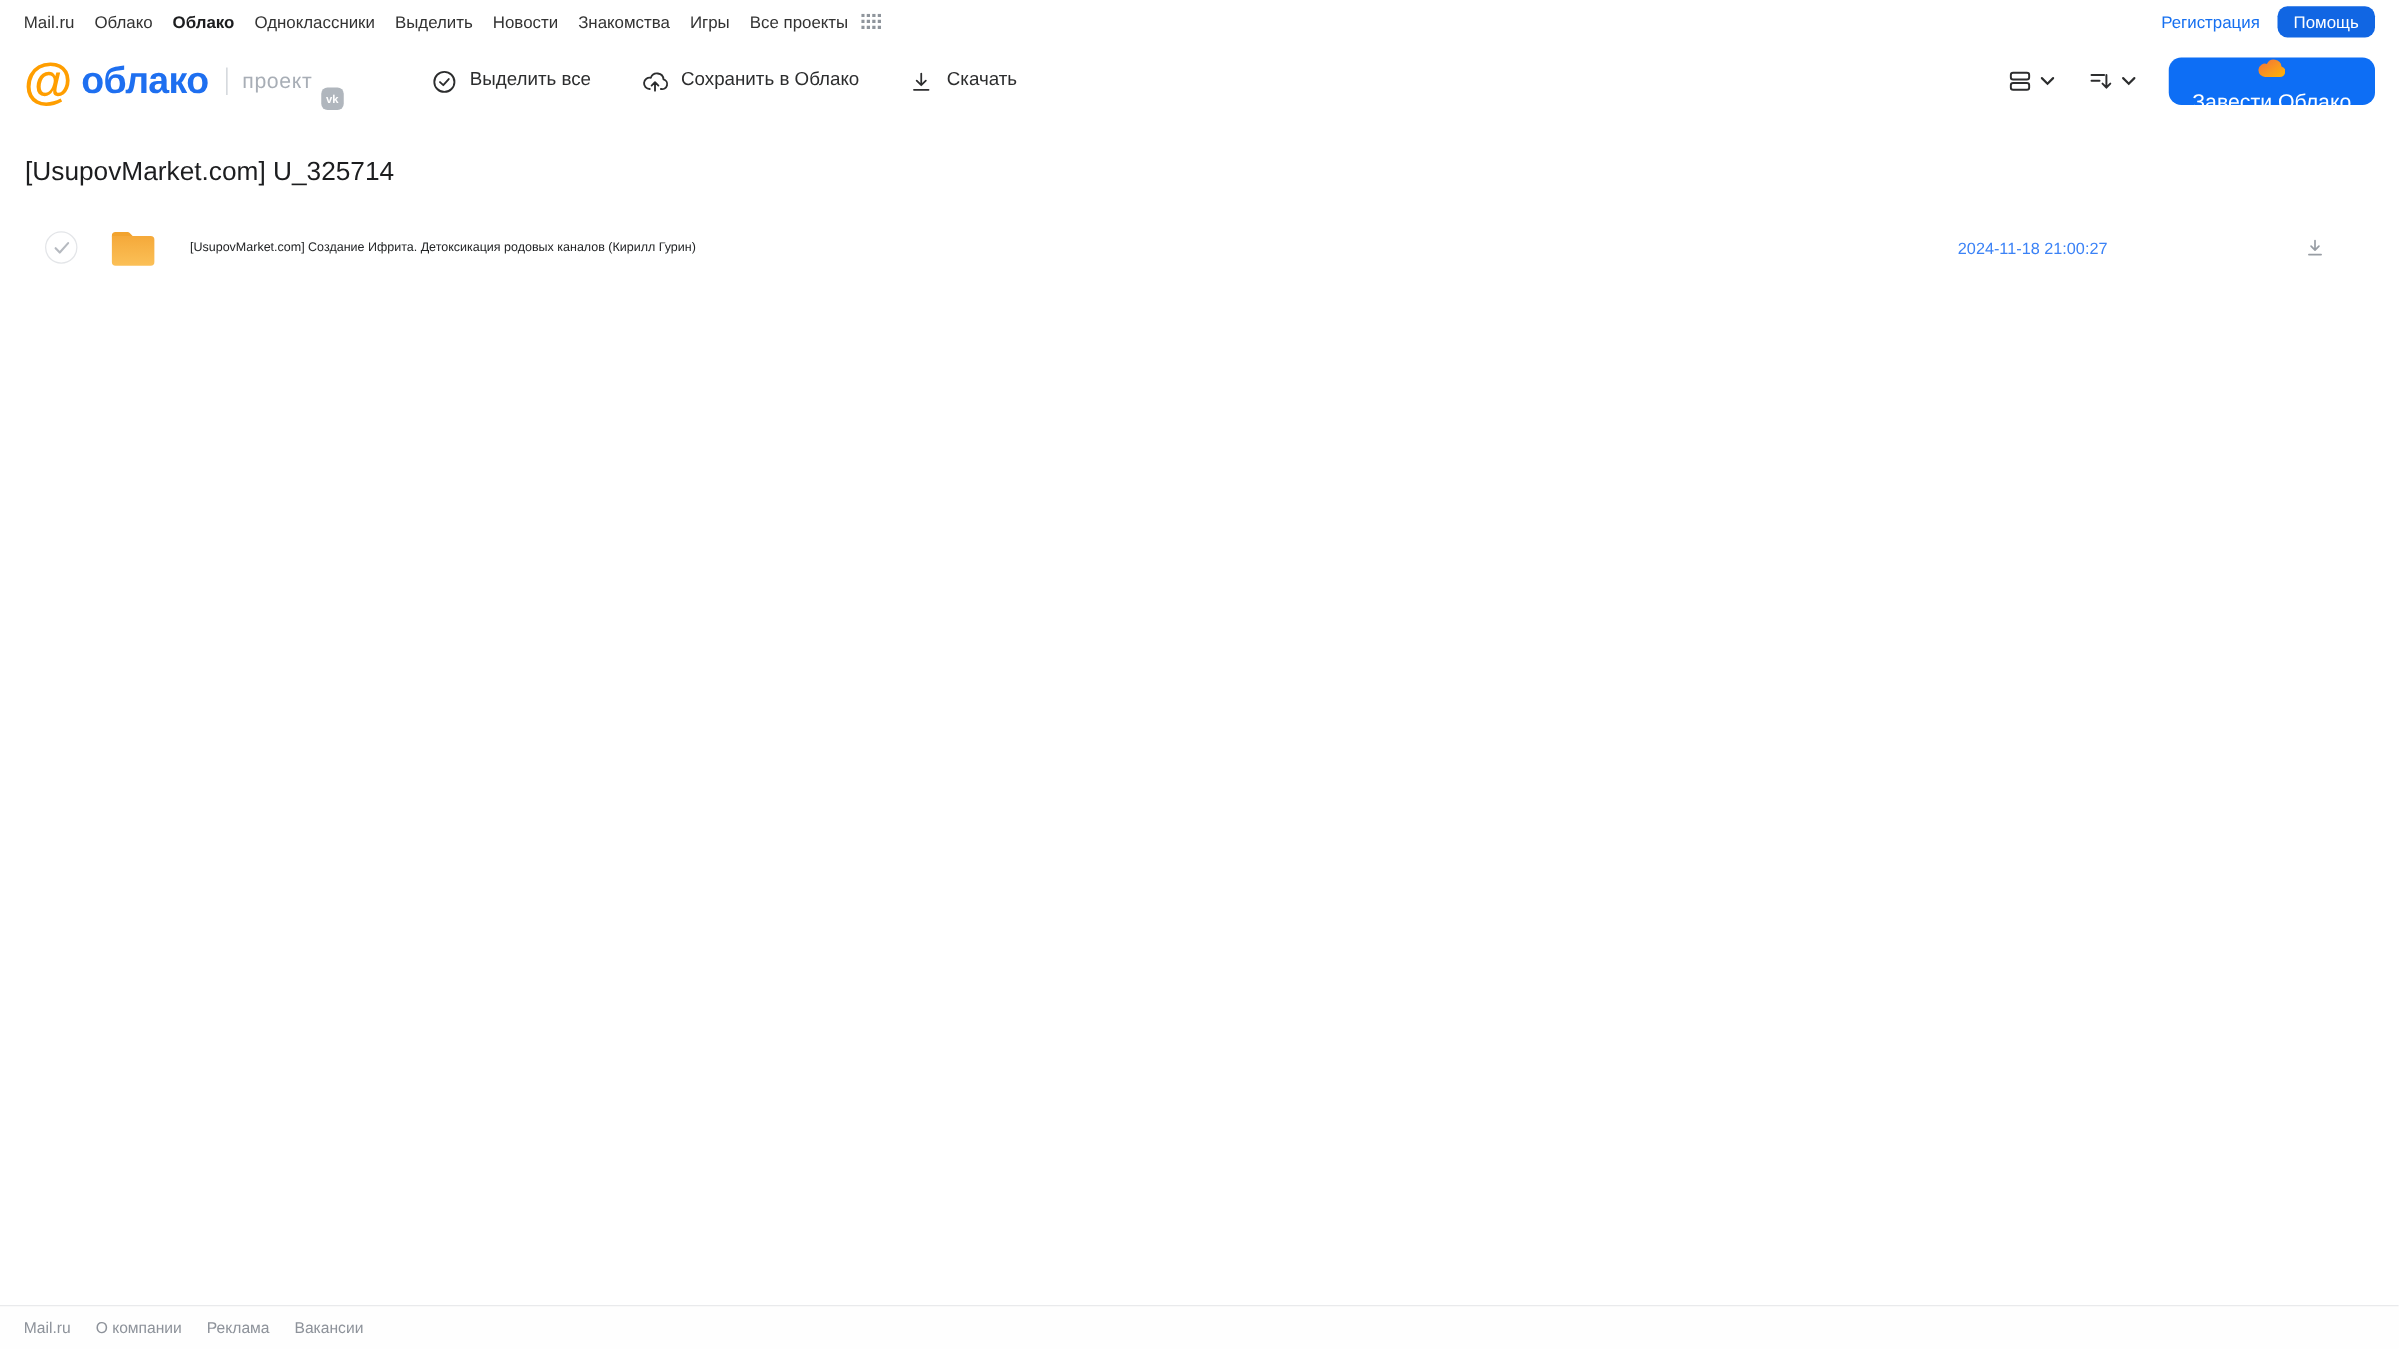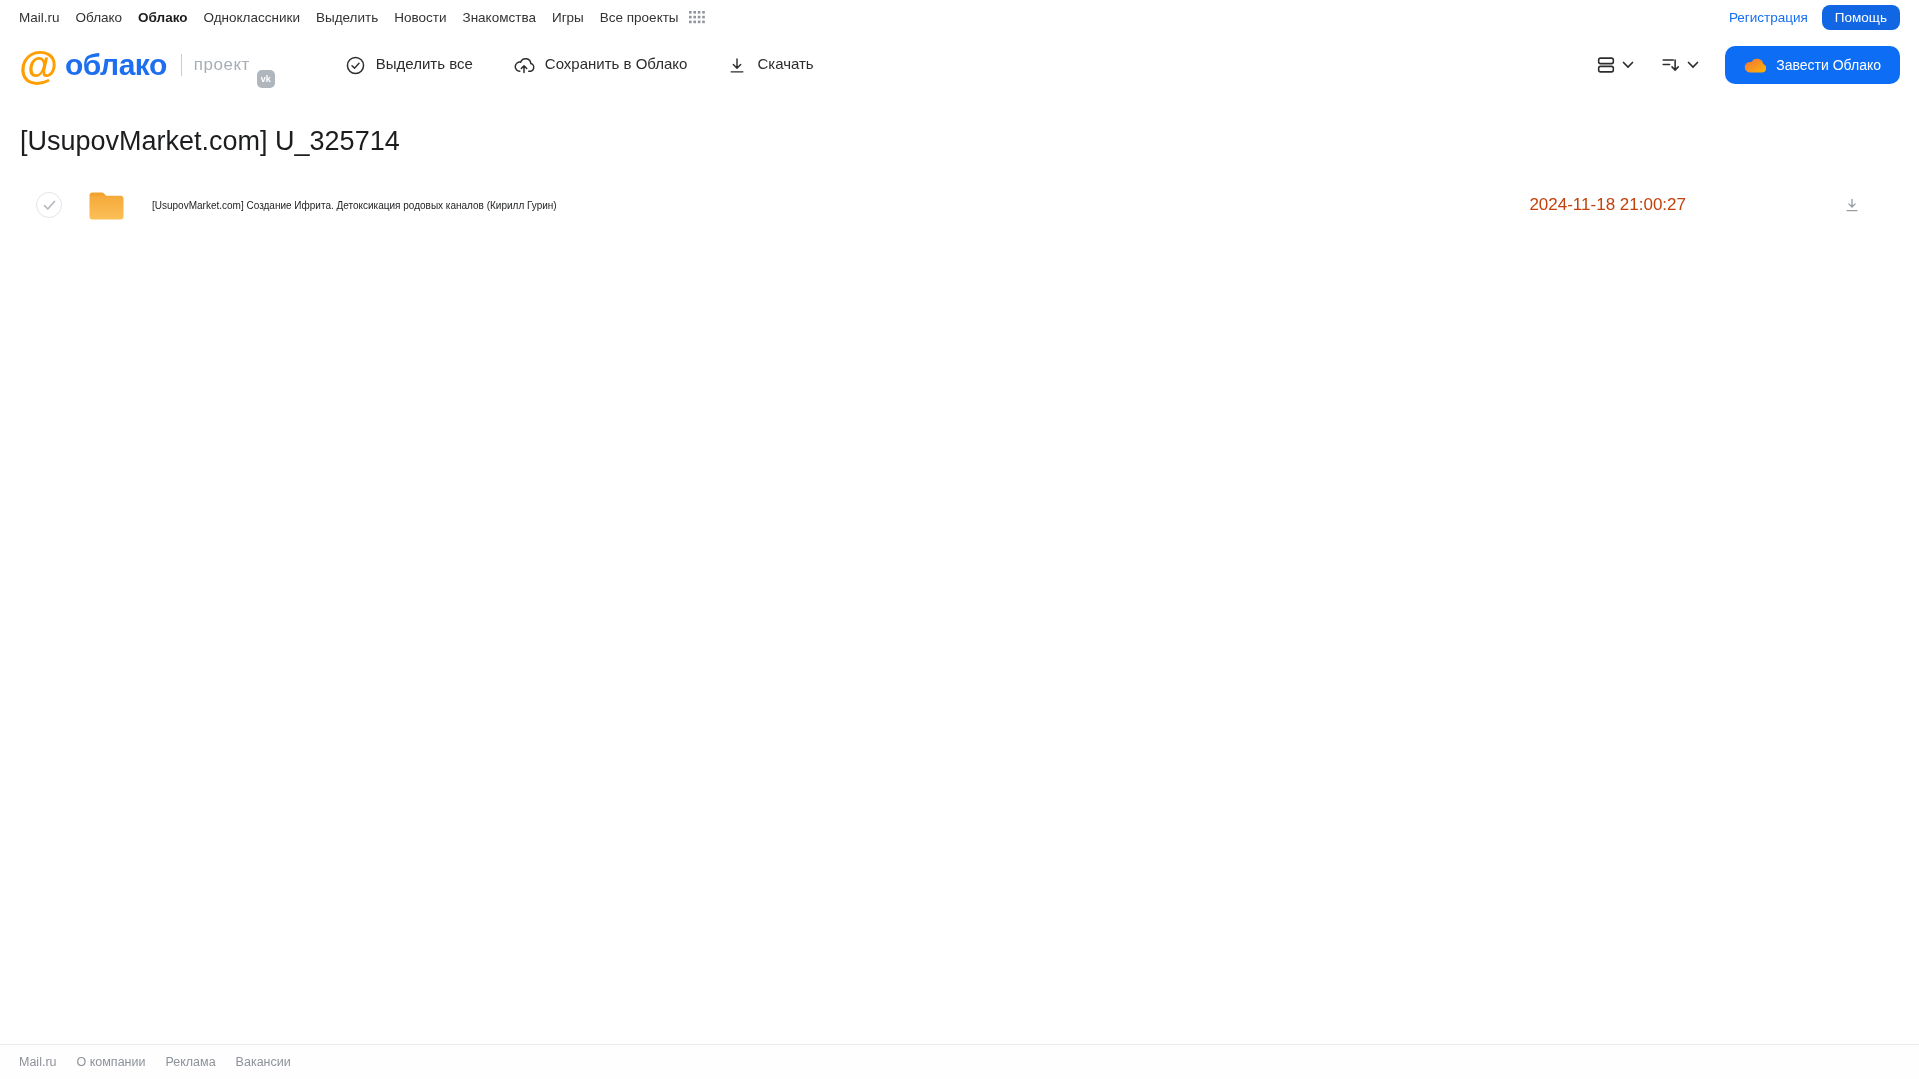--- a/index.html
+++ b/index.html
@@ -32,34 +32,34 @@
 
   .toolbar { display:flex; align-items:center; gap:40px; margin-left:70px; }
   .toolbar-action { display:flex; align-items:flex-start; gap:10px; font-size:15px;
     color:#2c2d2e; cursor:pointer; white-space:nowrap; }
 
   .header-right { margin-left:auto; display:flex; align-items:center; }
   .icon-btn { display:flex; align-items:center; gap:5px; cursor:pointer; color:#2c2d2e;
     margin-left:26px; }
   .create-cloud-btn { margin-left:26px; display:flex; align-items:center; gap:10px;
     background:#0d6ef5; color:#fff; border:none; border-radius:10px; height:38px;
-    padding:0 19px; font-size:14px; cursor:pointer; font-family:inherit; }
+    padding:0 19px; font-size:17px; cursor:pointer; font-family:inherit;flex-direction:column; }
 
   
   .content { padding:0 20px; }
-  .page-title { margin-top:30px; font-size:27px; color:#1c1d1f; font-weight:400; }
+  .page-title { margin-top:30px; font-size:21px; color:#1c1d1f; font-weight:400; }
 
   .file-row { margin-top:26px; height:44px; display:flex; align-items:center;
     padding-right:38px; cursor:pointer; }
   .row-check { width:26px; height:26px; border-radius:50%; border:1.5px solid #e3e5e8;
     background:#fff; display:flex; align-items:center; justify-content:center;
     margin-left:16px; flex:0 0 auto; cursor:pointer; }
   .folder-icon { margin-left:26px; flex:0 0 auto; }
   .file-name { margin-left:27px; font-size:10px; color:#222426; }
-  .file-date { margin-left:auto; font-size:17px; color:#c2410c; white-space:nowrap; }
+  .file-date { margin-left:auto; font-size:13px; color:#3b82f6; white-space:nowrap; }
   .row-download { margin-left:157px; color:#989da4; cursor:pointer; display:flex; }
 
   
   .footer { position:absolute; left:0; right:0; bottom:0; height:35px;
     border-top:1px solid #e9eaec; display:flex; align-items:center; padding:0 19px;
     font-size:12.5px; color:#8d929a; background:#fefefe; }
   .footer-left { display:flex; gap:20px; }
   .footer-right { margin-left:auto; display:flex; gap:22px; align-items:center; }
   .footer-link { color:#8d929a; text-decoration:none; cursor:pointer; white-space:nowrap; }
   .kaspersky { color:#009982; font-weight:bold; letter-spacing:0.3px; }

